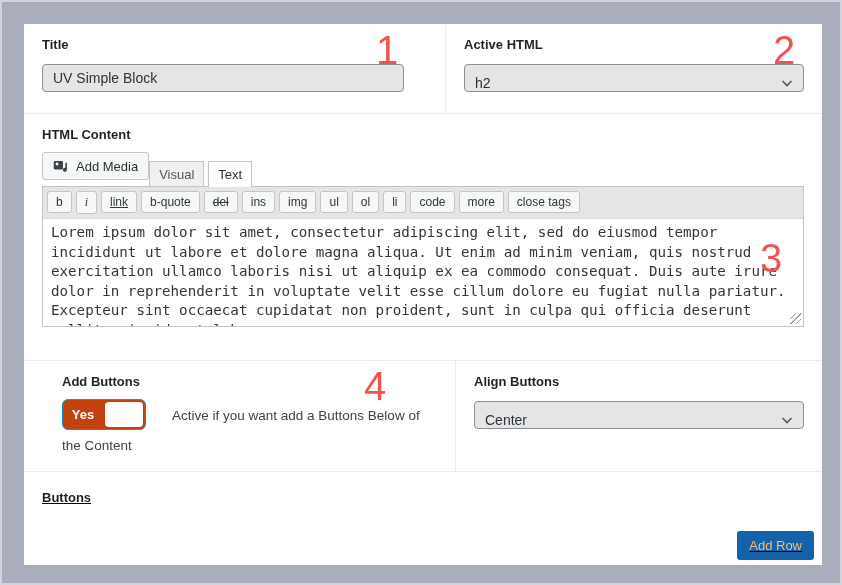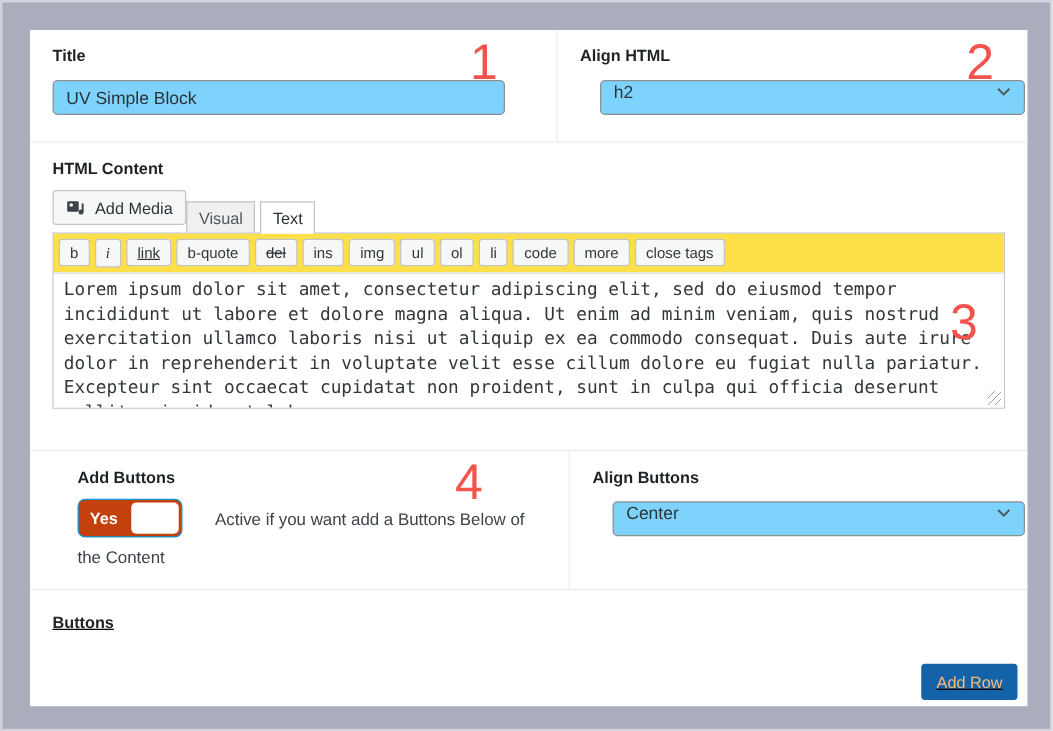--- a/index.html
+++ b/index.html
@@ -19,24 +19,24 @@
   .row-split > .cell { width:50%; }
   .row-split > .cell + .cell { border-left:1px solid #ececf0; width:calc(50% - 22px); }
   .row-split > .cell:first-child { width:calc(50% + 22px); }
   .bdr-b { border-bottom:1px solid #ececf0; }
 
   .cell { padding:13px 18px; }
   .field-label { font-size:13px; font-weight:700; color:#1d2327; margin-bottom:12px; }
 
   .text-input, .select {
     width:100%; height:28px; border:1px solid #8c8f94; border-radius:4px;
-    font-size:14px; color:#2c3338; padding:0 10px; background:#7dd3fc;
+    font-size:14px; color:#2c3338; padding:0 10px; background:#e5e5e5;
     font-family:"Liberation Sans", sans-serif;
   }
-  .select { display:flex; align-items:flex-start; justify-content:space-between; cursor:pointer;margin-left:16px; }
+  .select { display:flex; align-items:flex-end; justify-content:space-between; cursor:pointer; }
   .select .chev { display:flex; margin-right:-2px; }
 
   
   .row1 { height:90px; }
   .row1 .text-input { width:362px; }
 
   
   .row2 { height:247px; padding:13px 18px 0 18px; }
   .editor-tools { display:flex; align-items:flex-end; margin-top:-2px; }
   .add-media-btn {
@@ -46,21 +46,21 @@
     font-family:"Liberation Sans", sans-serif;
   }
   .editor-tabs { display:flex; gap:4px; margin-right:18px; }
   .tab {
     font-size:13px; color:#50575e; padding:5px 9px 4px 9px; cursor:pointer;
     background:#f0f0f1; border:1px solid #c3c4c7; border-bottom:none;
     margin-bottom:0; position:relative; font-family:"Liberation Sans", sans-serif;
   }
   .tab.active { background:#fff; color:#2c3338; margin-bottom:-1px; padding-bottom:5px; z-index:2; }
   .editor-container { border:1px solid #c3c4c7; position:relative; background:#fff; }
-  .qt-toolbar { padding:3px 2px; background:#fde047; }
+  .qt-toolbar { padding:3px 2px; background:#e5e5e5; }
   .qt {
     display:inline-block; margin:1px 2px; padding:3px 8px; font-size:12px; color:#32373c;
     background:#f6f7f7; border:1px solid #c3c4c7; border-radius:3px; cursor:pointer;
     font-family:"Liberation Sans", sans-serif;
   }
   .qt-i { font-style:italic; font-family:"Liberation Serif", serif; }
   .qt-link { text-decoration:underline; }
   .qt-del { text-decoration:line-through; }
   .editor-textarea {
     display:block; width:100%; height:108px; border:0; border-top:1px solid #dcdcde;
@@ -110,21 +110,21 @@
   <span class="ann ann4">4</span>
 
   <div class="card">
 
     <div class="row row-split row1 bdr-b">
       <div class="cell">
         <div class="field-label">Title</div>
         <input class="text-input" type="text" value="UV Simple Block" style="">
       </div>
       <div class="cell">
-        <div class="field-label">Align HTML</div>
+        <div class="field-label">Active HTML</div>
         <div class="select">
           <span>h2</span>
           <span class="chev">
             <svg width="16" height="16" viewBox="0 0 16 16">
                 <path d="M3.5 6l4.5 4.5L12.5 6" stroke="#50575e" stroke-width="1.6" fill="none"></path>
               </svg>
           </span>
         </div>
       </div>
     </div>

